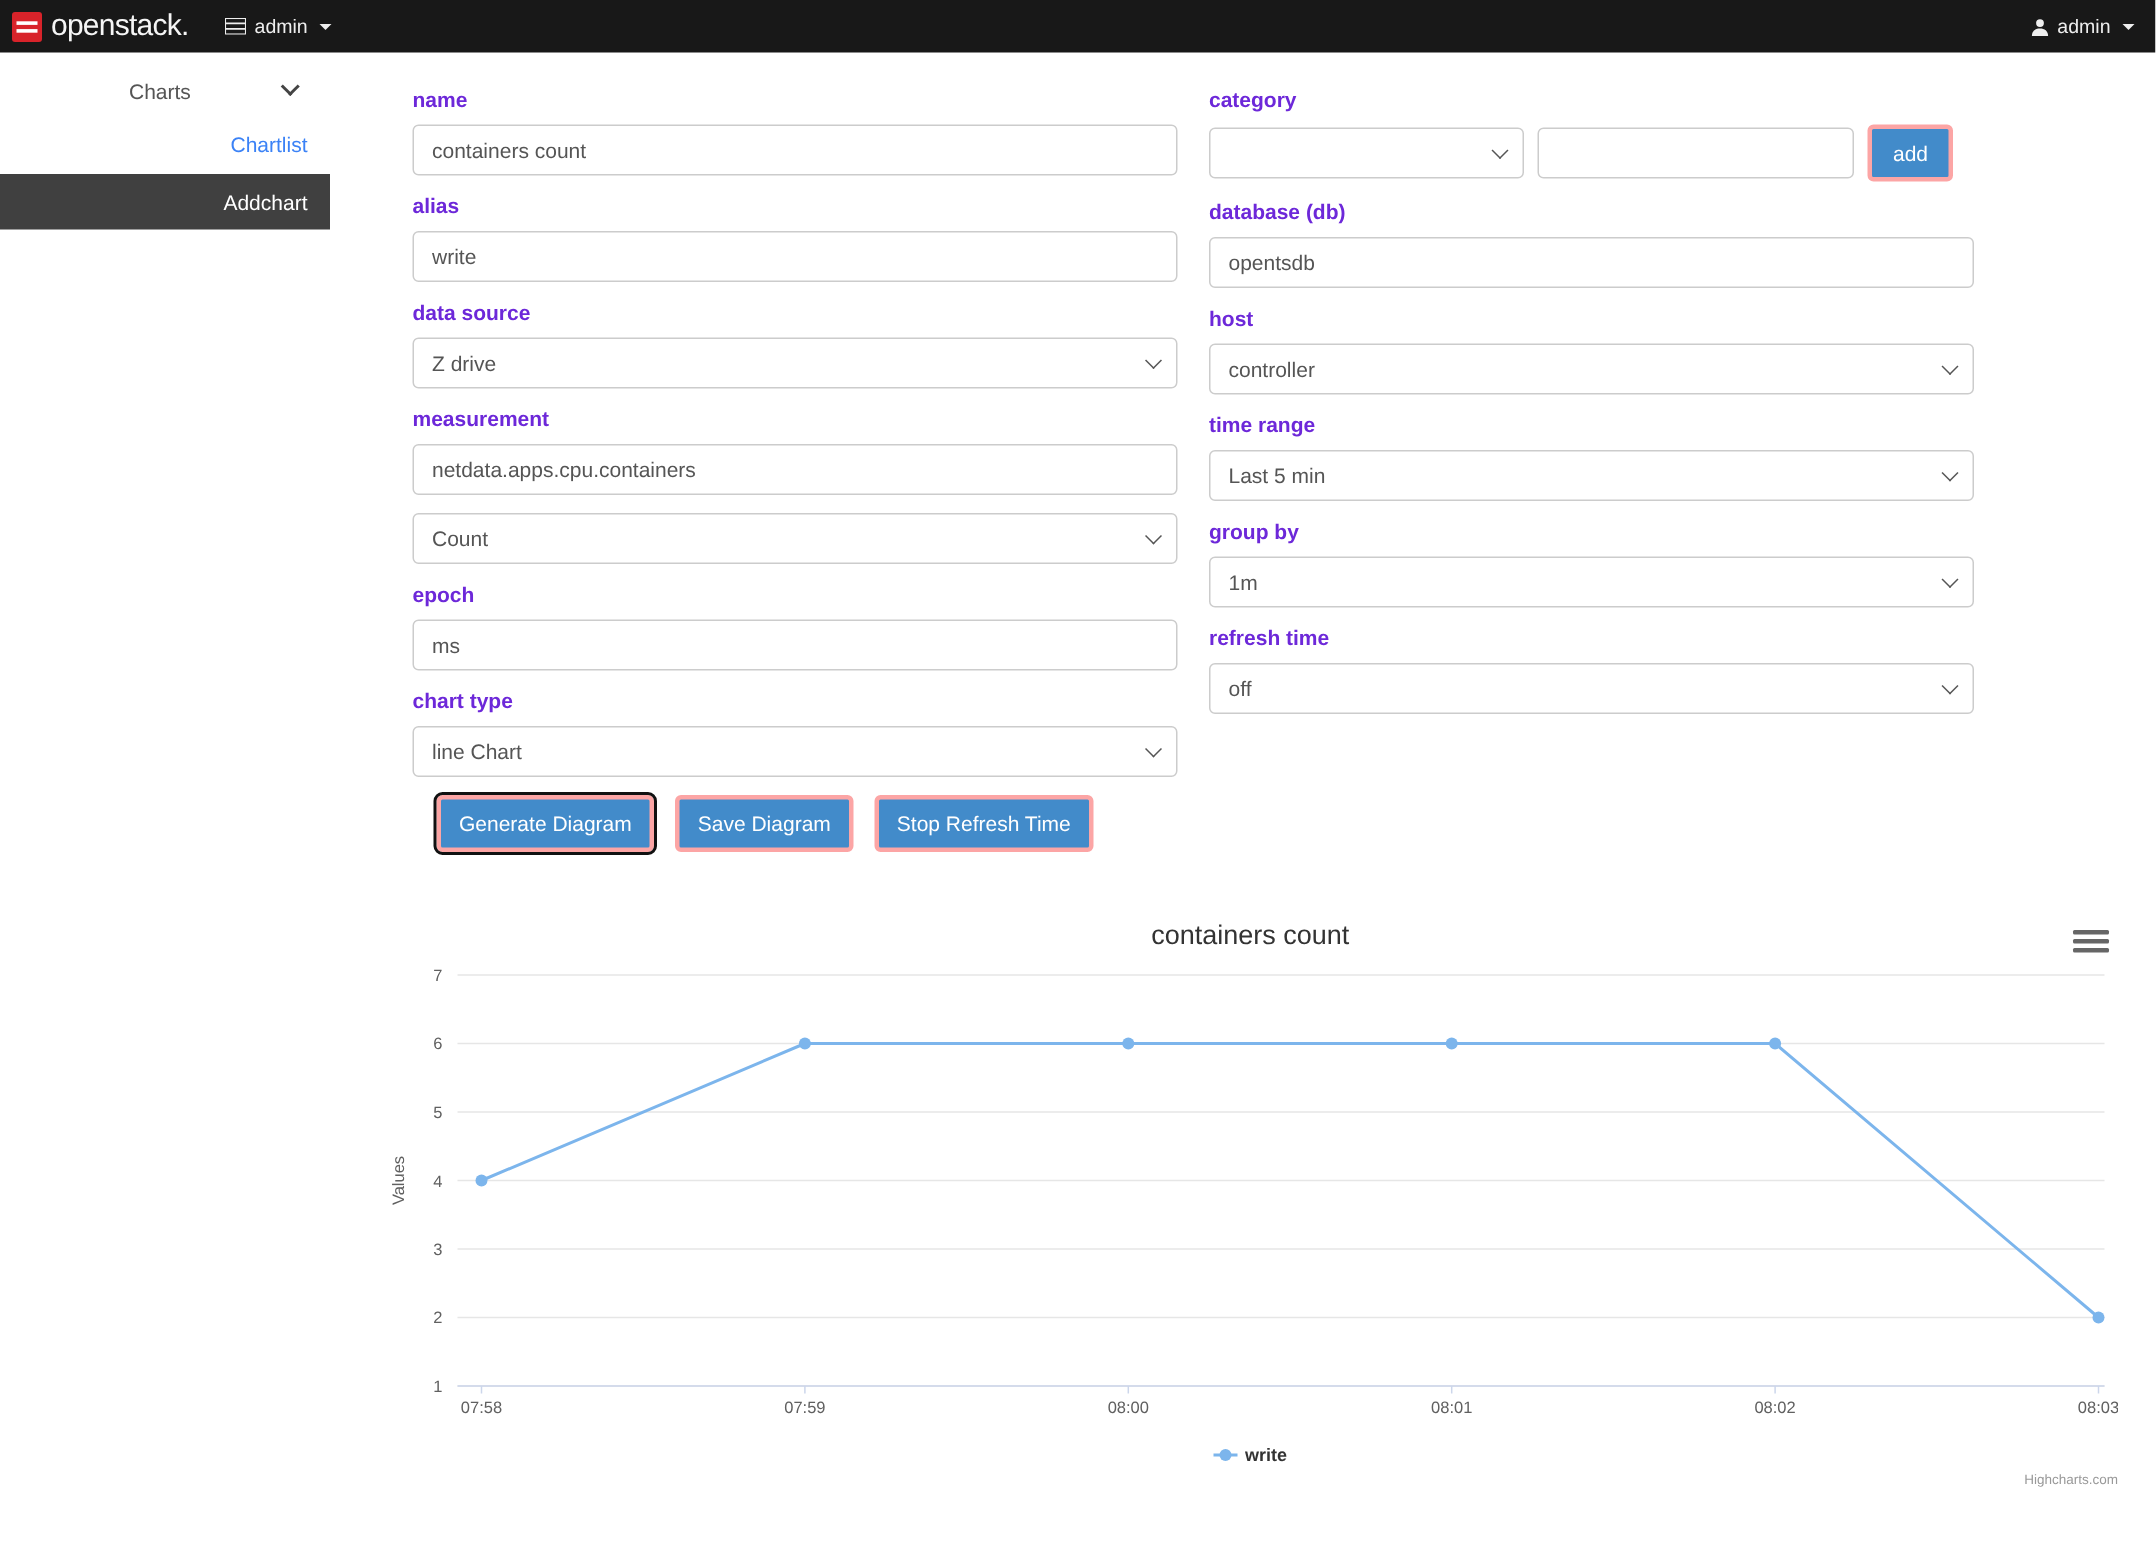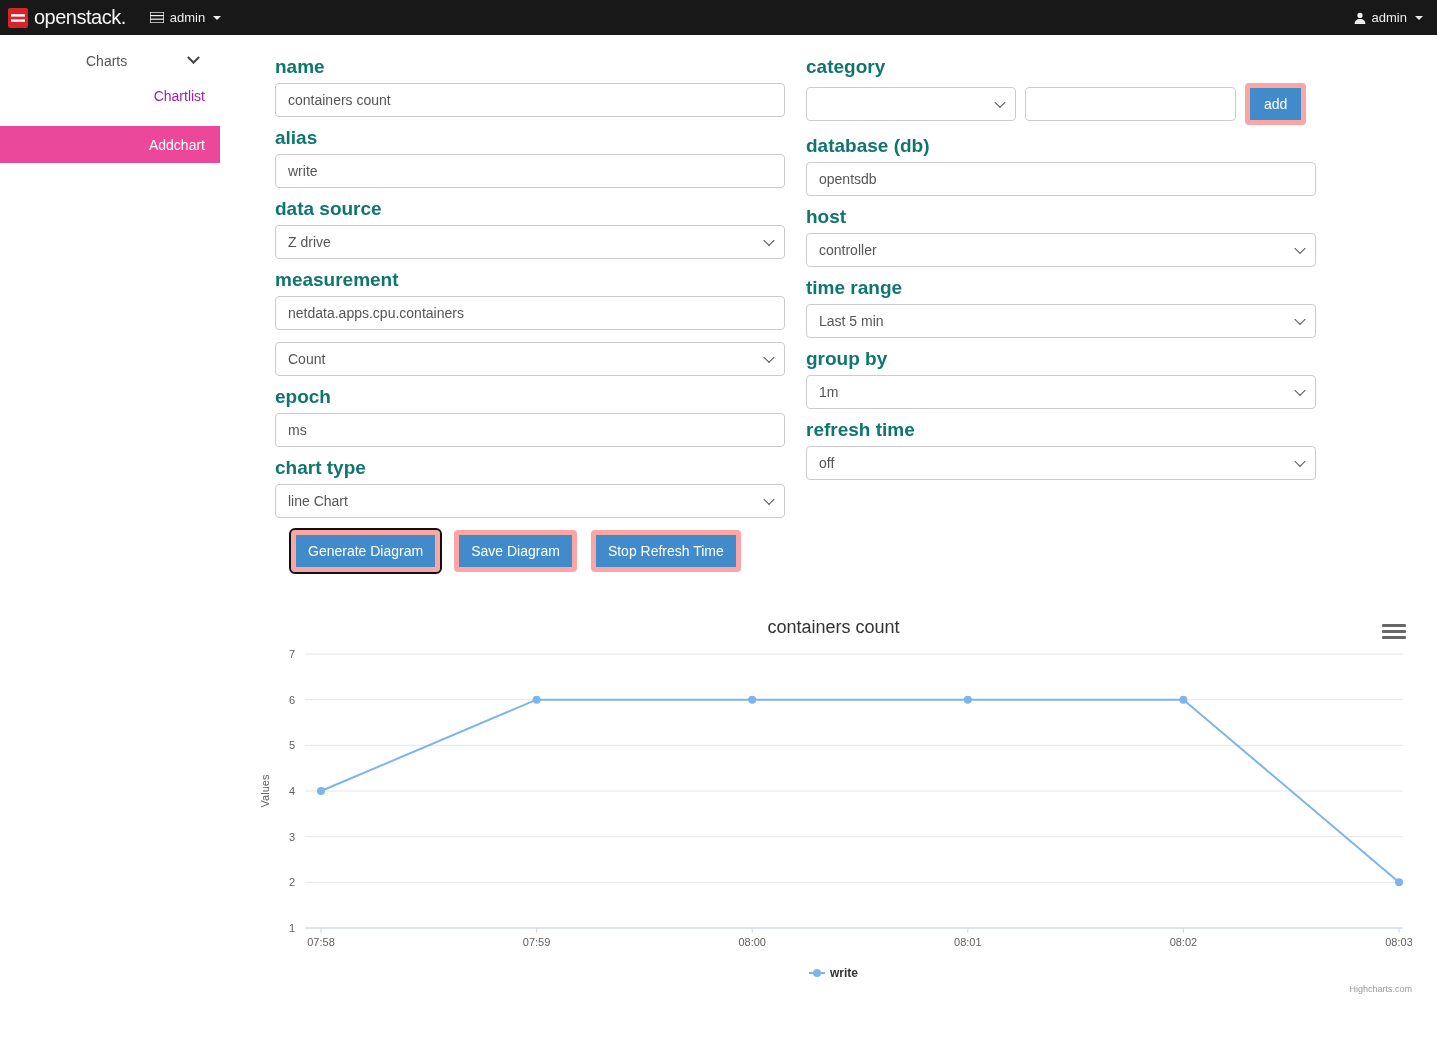--- a/index.html
+++ b/index.html
@@ -11,36 +11,36 @@
   .brand-text { font-size:20px; font-weight:normal; color:#f5f5f5; letter-spacing:-0.5px; }
   .top-nav-item { display:flex; align-items:center; gap:6px; font-size:13px; color:#eee; padding:0 10px; cursor:pointer; }
   .topbar-right { margin-left:auto; display:flex; align-items:center; gap:6px; padding-right:14px; font-size:13px; cursor:pointer; }
   .caret { display:inline-block; width:0; height:0; border-left:4px solid transparent; border-right:4px solid transparent; border-top:4px solid #eee; margin-left:2px; }
   .menu-glyph { width:14px; height:11px; display:inline-block; }
   
   .page { display:flex; }
   .sidebar { width:220px; flex:0 0 220px; padding-top:8px; }
   .side-header { display:flex; align-items:center; height:35px; padding:0 22px 0 86px; color:#555; font-size:14px; cursor:pointer; }
   .side-header .chev { margin-left:auto; width:9px; height:9px; border-right:2px solid #444; border-bottom:2px solid #444; transform:rotate(45deg) translate(-2px,-2px); }
-  .side-item { height:36px; display:flex; align-items:center; justify-content:flex-end; padding-right:15px; font-size:14px; color:#a21caf; cursor:pointer; }
-  .side-item.active { background:#ec4899; color:#fff; margin-top:12px; height:37px; }
+  .side-item { height:36px; display:flex; align-items:center; justify-content:flex-end; padding-right:15px; font-size:14px; color:#3b82f6; cursor:pointer; }
+  .side-item.active { background:#404040; color:#fff; margin-top:2px; height:37px; }
   .main { flex:1; padding:23px 0 0 55px; }
   
   .form-cols { display:flex; gap:21px; }
   .col { width:510px; flex:0 0 510px; }
   .form-group { margin-bottom:12px; }
-  .form-group label { display:block; font-size:19px; font-weight:bold; color:#0f766e; margin-bottom:8px; line-height:17px; }
+  .form-group label { display:block; font-size:14px; font-weight:bold; color:#6d28d9; margin-bottom:8px; line-height:17px; }
   .ctl { width:100%; height:34px; border:1px solid #ccc; border-radius:4px; background:#fff; font-size:14px; color:#555; padding:6px 12px; font-family:"Liberation Sans",sans-serif; outline:none; }
   select.ctl { appearance:none; -webkit-appearance:none; padding-right:28px; }
   .select-wrap { position:relative; }
   .select-wrap::after { content:''; position:absolute; right:12px; top:50%; width:7px; height:7px; border-right:1.5px solid #555; border-bottom:1.5px solid #555; transform:translateY(-70%) rotate(45deg); pointer-events:none; }
   .cat-row { display:flex; gap:9px; align-items:center; }
   .cat-row .select-wrap { width:210px; flex:0 0 210px; }
   .cat-row input { width:211px; flex:0 0 211px; }
-  .btn { display:inline-block; background:#428bca; border:5px solid #fca5a5; color:#fff; font-size:14px; line-height:20px; padding:6px 12px; border-radius:4px; cursor:pointer; font-family:"Liberation Sans",sans-serif; }
+  .btn { display:inline-block; background:#428bca; border:3px solid #fca5a5; color:#fff; font-size:14px; line-height:20px; padding:6px 12px; border-radius:4px; cursor:pointer; font-family:"Liberation Sans",sans-serif; }
   .btn.add-btn { padding:6px 14px; }
   .btn-row { margin-top:7px; display:flex; gap:14px;padding-left:16px; }
   .btn.focused { outline:2px solid #111; outline-offset:0px; }
   
   .chart-card { margin-left:-20px; width:1157px; margin-top:45px; position:relative; }
   .chart-title { text-align:center; font-size:18px; color:#333; font-family:"Liberation Sans",sans-serif; margin-bottom:8px; }
   .chart-menu { position:absolute; top:3px; right:6px; width:24px; height:22px; display:flex; flex-direction:column; justify-content:center; gap:3px; cursor:pointer; }
   .chart-menu span { display:block; height:3px; background:#666; border-radius:1px; }
   svg text { font-family:"Liberation Sans",sans-serif; }
   .chart-legend { display:flex; justify-content:center; align-items:center; margin-top:4px; }

